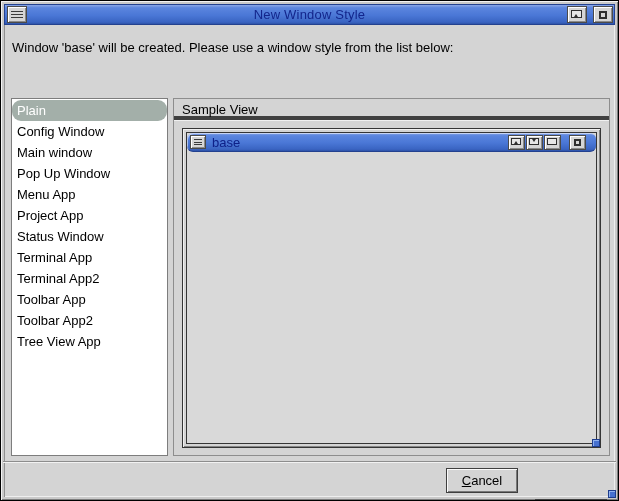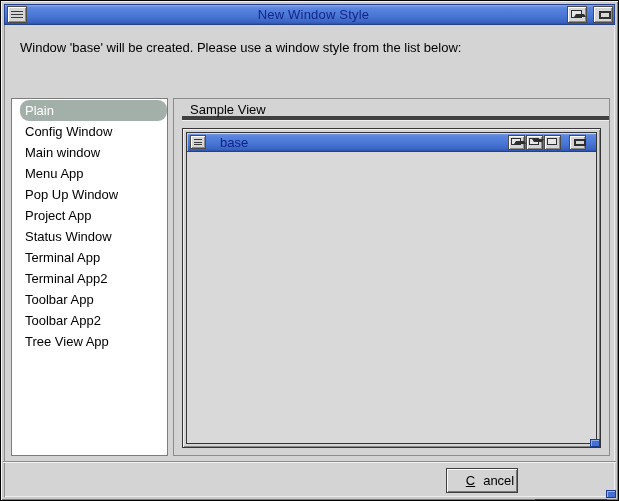--- a/index.html
+++ b/index.html
@@ -1,16 +1,16 @@
 <!DOCTYPE html>
 <html><head>
 <meta charset="utf-8">
 <style>
   html,body{margin:0;padding:0;background:#fff;}
-  *{box-sizing:border-box;padding-left:8px;}
+  *{box-sizing:border-box;}
   .window{
     position:relative;width:619px;height:501px;
     background:#d4d4d4;border:1px solid #000;
     box-shadow:inset 1px 1px 0 #f2f2f2,inset -1px -1px 0 #7d7d7d,
                inset 3px 3px 0 #c9c9c9,inset -3px -3px 0 #c9c9c9,
                inset 4px 4px 0 #8f8f8f,inset -4px -4px 0 #eeeeee;
     font-family:"Liberation Sans",sans-serif;font-size:13px;color:#000;
     overflow:hidden;
   }
   
@@ -77,20 +77,21 @@
   }
   .sample-inner{
     position:absolute;left:3px;top:3px;right:3px;bottom:3px;
     border:1px solid #353535;background:#d9d9d9;
   }
   .sw-titlebar{
     position:absolute;left:0;top:0;right:0;height:19px;
     background:linear-gradient(180deg,#8aa7e8 0%,#5b85de 15%,#4a77d6 55%,#3a64c2 90%,#2d53a8 100%);
     border-bottom:1px solid #23418f;
     box-shadow:inset 1px 1px 0 rgba(255,255,255,.55);
+    border-radius:6px;
   }
   .sw-menu{
     position:absolute;left:3px;top:2px;width:16px;height:14px;background:#d6d6d6;
     border:1px solid #4a4a4a;box-shadow:inset 1px 1px 0 #fff,inset -1px -1px 0 #8a8a8a;
   }
   .sw-menu .hamburger{top:3px;height:6px;}
   .sw-title{position:absolute;left:25px;top:2px;color:#0e2188;}
   .sw-controls{position:absolute;right:35px;top:2px;display:flex;gap:1px;}
   .sw-btn{
     position:relative;width:17px;height:15px;background:#d6d6d6;
@@ -139,22 +140,22 @@
       <div class="glyph-max"></div>
     </div>
   </div>
 
   <div class="message">Window 'base' will be created. Please use a window style from the list below:</div>
 
   <div class="listbox">
     <div class="list-item selected">Plain</div>
     <div class="list-item">Config Window</div>
     <div class="list-item">Main window</div>
+    <div class="list-item">Pop Up Window</div>
     <div class="list-item">Menu App</div>
-    <div class="list-item">Pop Up Window</div>
     <div class="list-item">Project App</div>
     <div class="list-item">Status Window</div>
     <div class="list-item">Terminal App</div>
     <div class="list-item">Terminal App2</div>
     <div class="list-item">Toolbar App</div>
     <div class="list-item">Toolbar App2</div>
     <div class="list-item">Tree View App</div>
   </div>
 
   <div class="panel">

